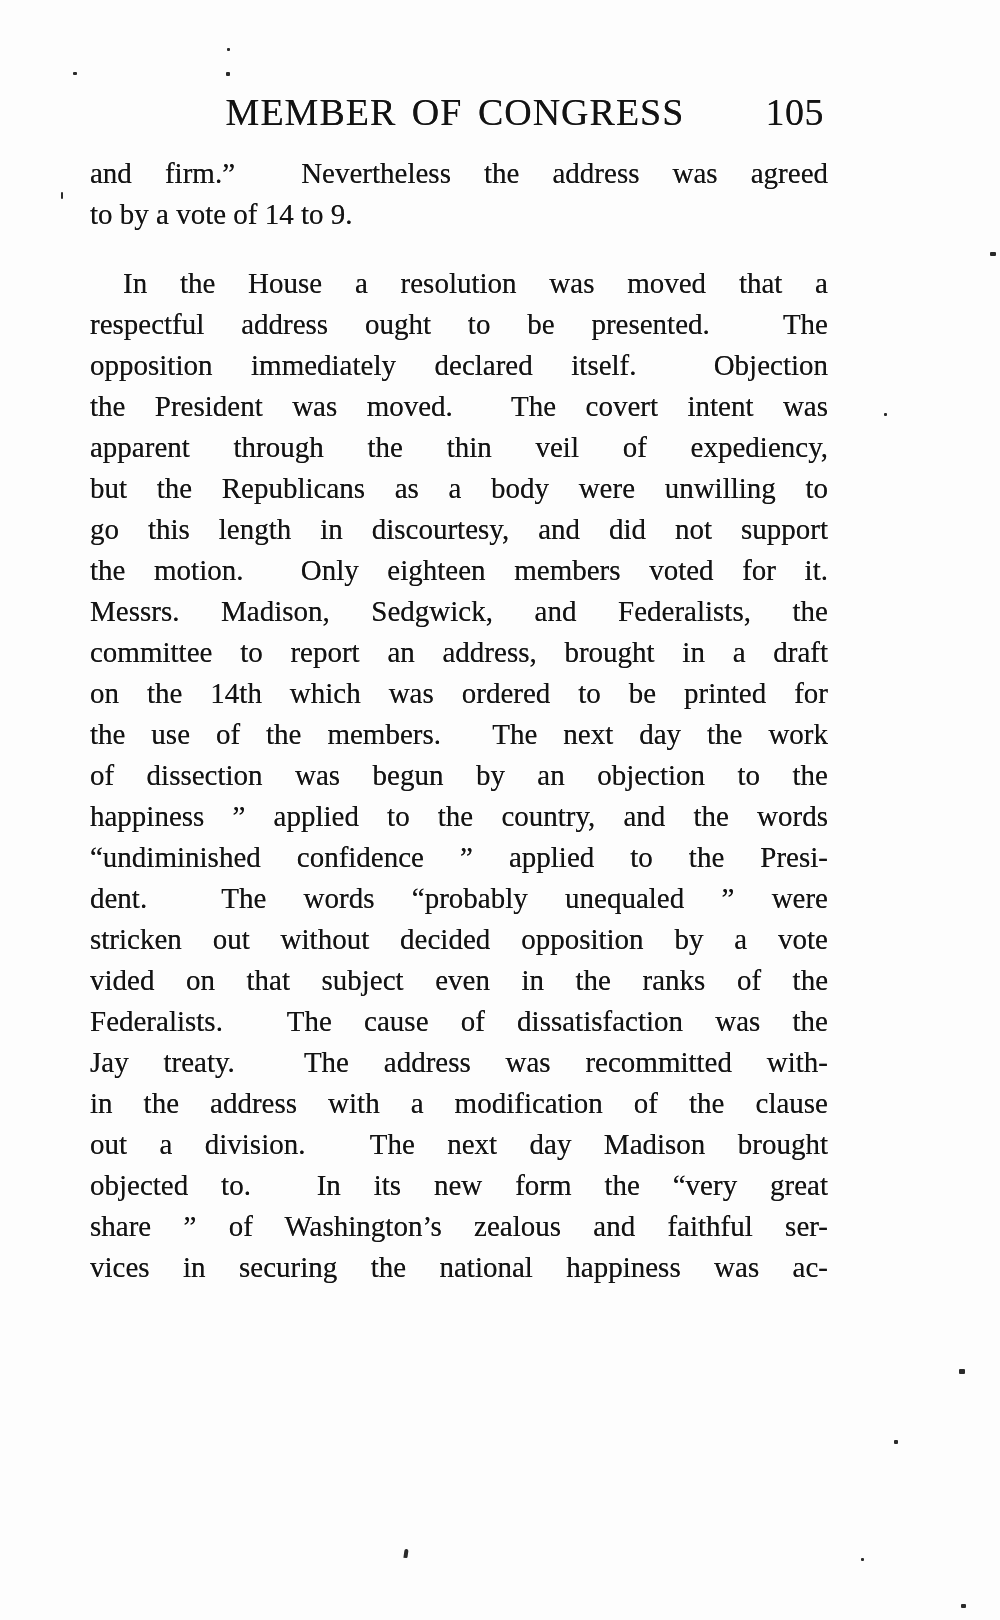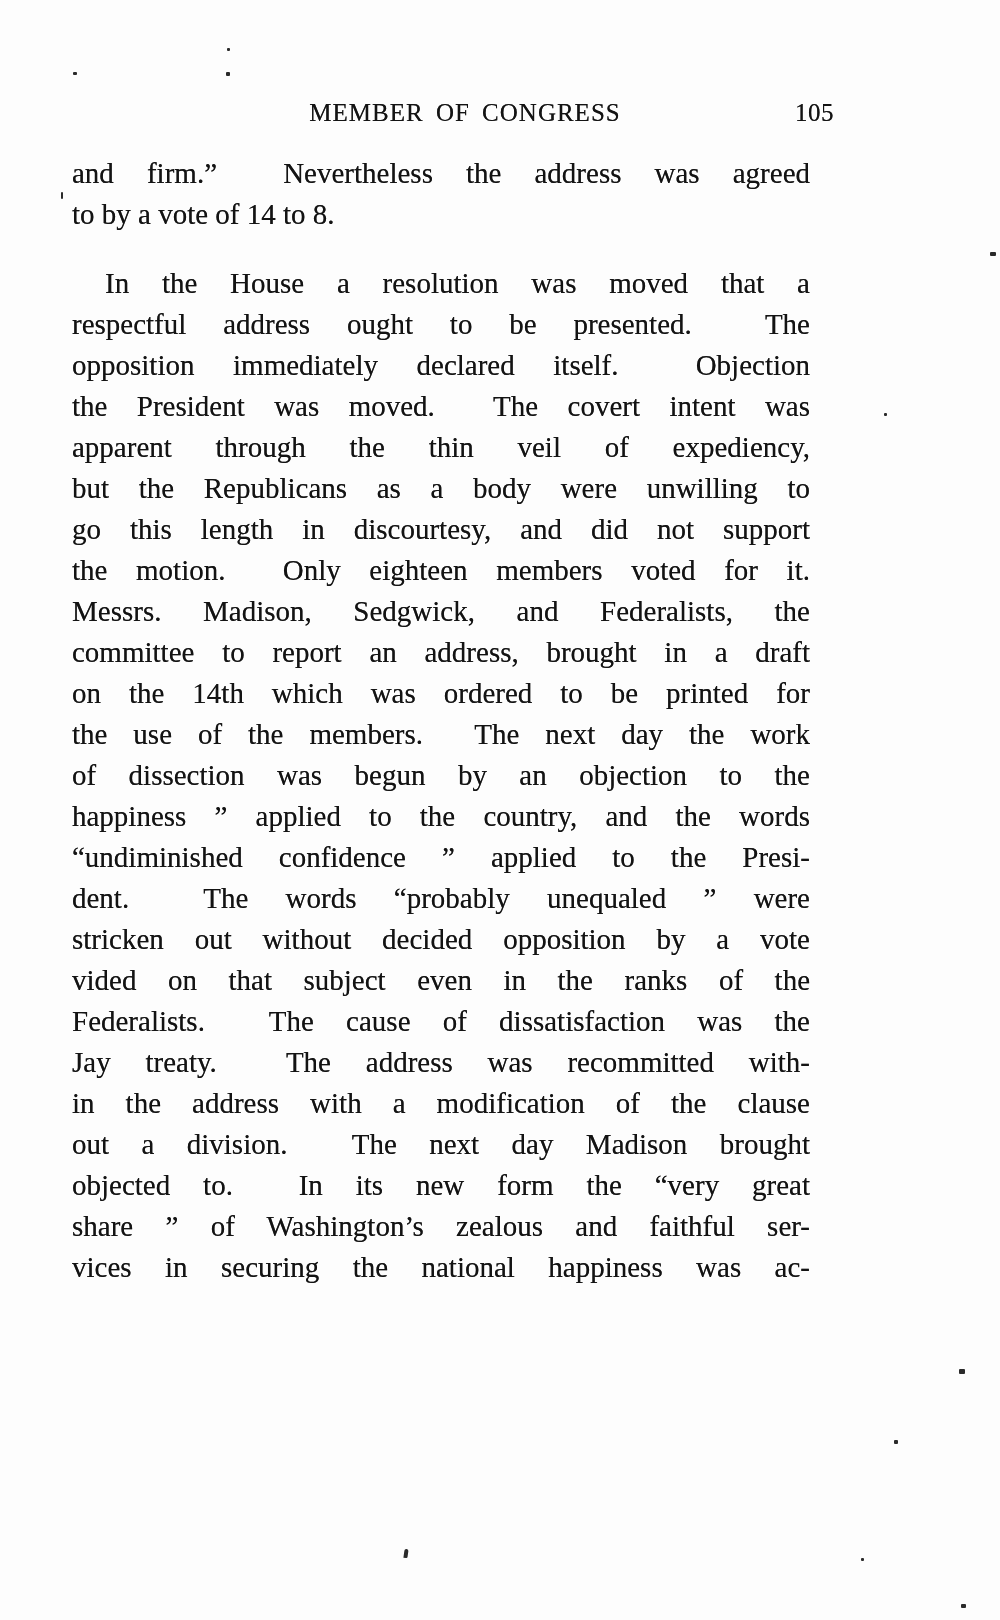--- a/index.html
+++ b/index.html
@@ -15,43 +15,43 @@
     font-family: "Liberation Serif", "DejaVu Serif", serif;
     overflow: hidden;
   }
   .page {
     position: absolute;
     inset: 0;
   }
   
   .running-header {
     position: absolute;
-    left: 96px;
+    left: 86px;
     top: 92px;
     width: 738px;
     height: 41px;
     line-height: 41px;
     text-align: center;
-    font-size: 25px;
+    font-size: 38px;
     letter-spacing: 1px;
     word-spacing: 5px;
     text-shadow: 0 0 0.6px rgba(19,19,19,0.75);
   }
   .running-header .page-number {
     position: absolute;
     right: 0;
     top: 0;
     letter-spacing: 0.5px;
     word-spacing: normal;
     margin-left: 12px;
   }
   
   .text-body {
     position: absolute;
-    left: 72px;
+    left: 90px;
     top: 153px;
     width: 738px;
     font-size: 29px;
     line-height: 41px;
     text-shadow: 0 0 0.6px rgba(19,19,19,0.7);
   }
   .line {
     text-align: justify;
     text-align-last: justify;
     height: 41px;
@@ -81,21 +81,21 @@
 
 <div class="page">
 
   <div class="running-header">
     <span>MEMBER OF CONGRESS</span>
     <span class="page-number">105</span>
   </div>
 
   <div class="text-body">
     <div class="line">and firm.”&nbsp; Nevertheless the address was agreed</div>
-    <div class="line para-end">to by a vote of 14 to 8.</div>
+    <div class="line para-end">to by a vote of 14 to 9.</div>
     <div class="line indent">In the House a resolution was moved that a</div>
     <div class="line">respectful address ought to be presented.&nbsp; The</div>
     <div class="line">opposition immediately declared itself.&nbsp; Objection</div>
     <div class="line">the President was moved.&nbsp; The covert intent was</div>
     <div class="line">apparent through the thin veil of expediency,</div>
     <div class="line">but the Republicans as a body were unwilling to</div>
     <div class="line">go this length in discourtesy, and did not support</div>
     <div class="line">the motion.&nbsp; Only eighteen members voted for it.</div>
     <div class="line">Messrs. Madison, Sedgwick, and Federalists, the</div>
     <div class="line">committee to report an address, brought in a draft</div>

